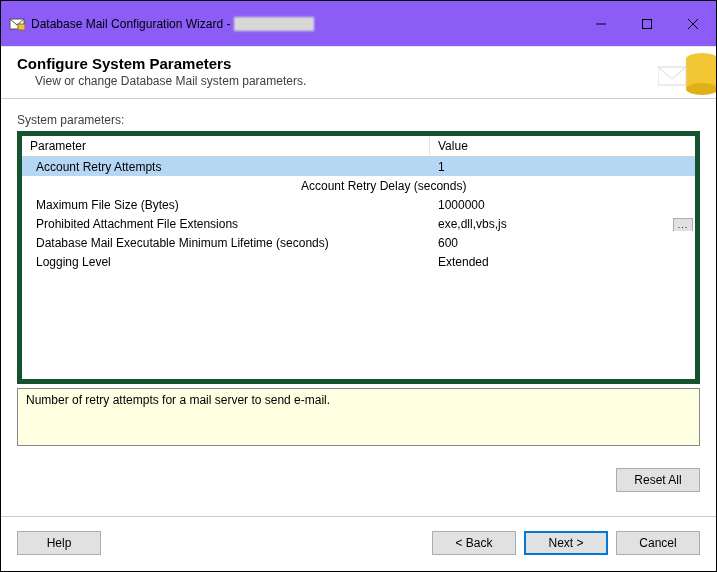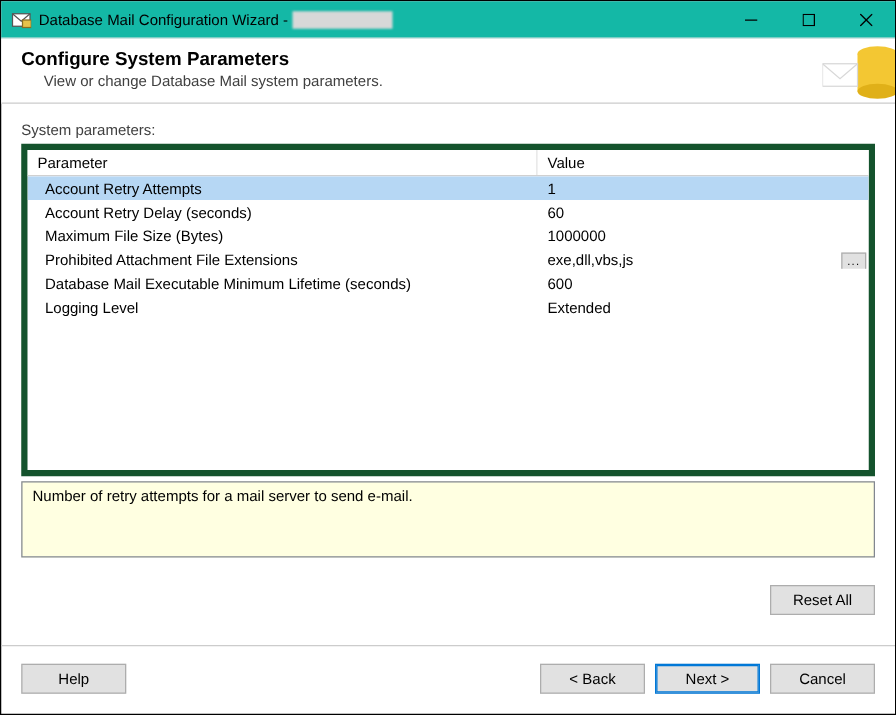--- a/index.html
+++ b/index.html
@@ -12,22 +12,22 @@
   .window {
     width: 717px;
     height: 572px;
     background: #fff;
     border: 1px solid #000;
     display: flex;
     flex-direction: column;
     position: relative;
   }
   .titlebar {
-    height: 30px;
-    background: #14b8a6;
+    height: 46px;
+    background: #8b5cf6;
     display: flex;
     align-items: center;
     padding: 0 0 0 8px;
     border-bottom: 1px solid #e5e5e5;
   }
   .titlebar .app-icon {
     width: 16px; height: 16px;
     margin-right: 6px;
     display: inline-block;
   }
@@ -251,21 +251,20 @@
         <div class="col col-param">Parameter</div>
         <div class="col col-value">Value</div>
       </div>
       <div class="grid-body" id="grid-body">
           <div class="grid-row selected">
             <div class="cell col-param">Account Retry Attempts</div>
             <div class="cell col-value value">1</div>
           </div>
           <div class="grid-row">
             <div class="cell col-param">Account Retry Delay (seconds)</div>
-            <div class="cell col-value value">60</div>
           </div>
           <div class="grid-row">
             <div class="cell col-param">Maximum File Size (Bytes)</div>
             <div class="cell col-value value">1000000</div>
           </div>
           <div class="grid-row">
             <div class="cell col-param">Prohibited Attachment File Extensions</div>
             <div class="cell col-value value">exe,dll,vbs,js<div class="ellipsis-btn">...</div></div>
           </div>
           <div class="grid-row">

